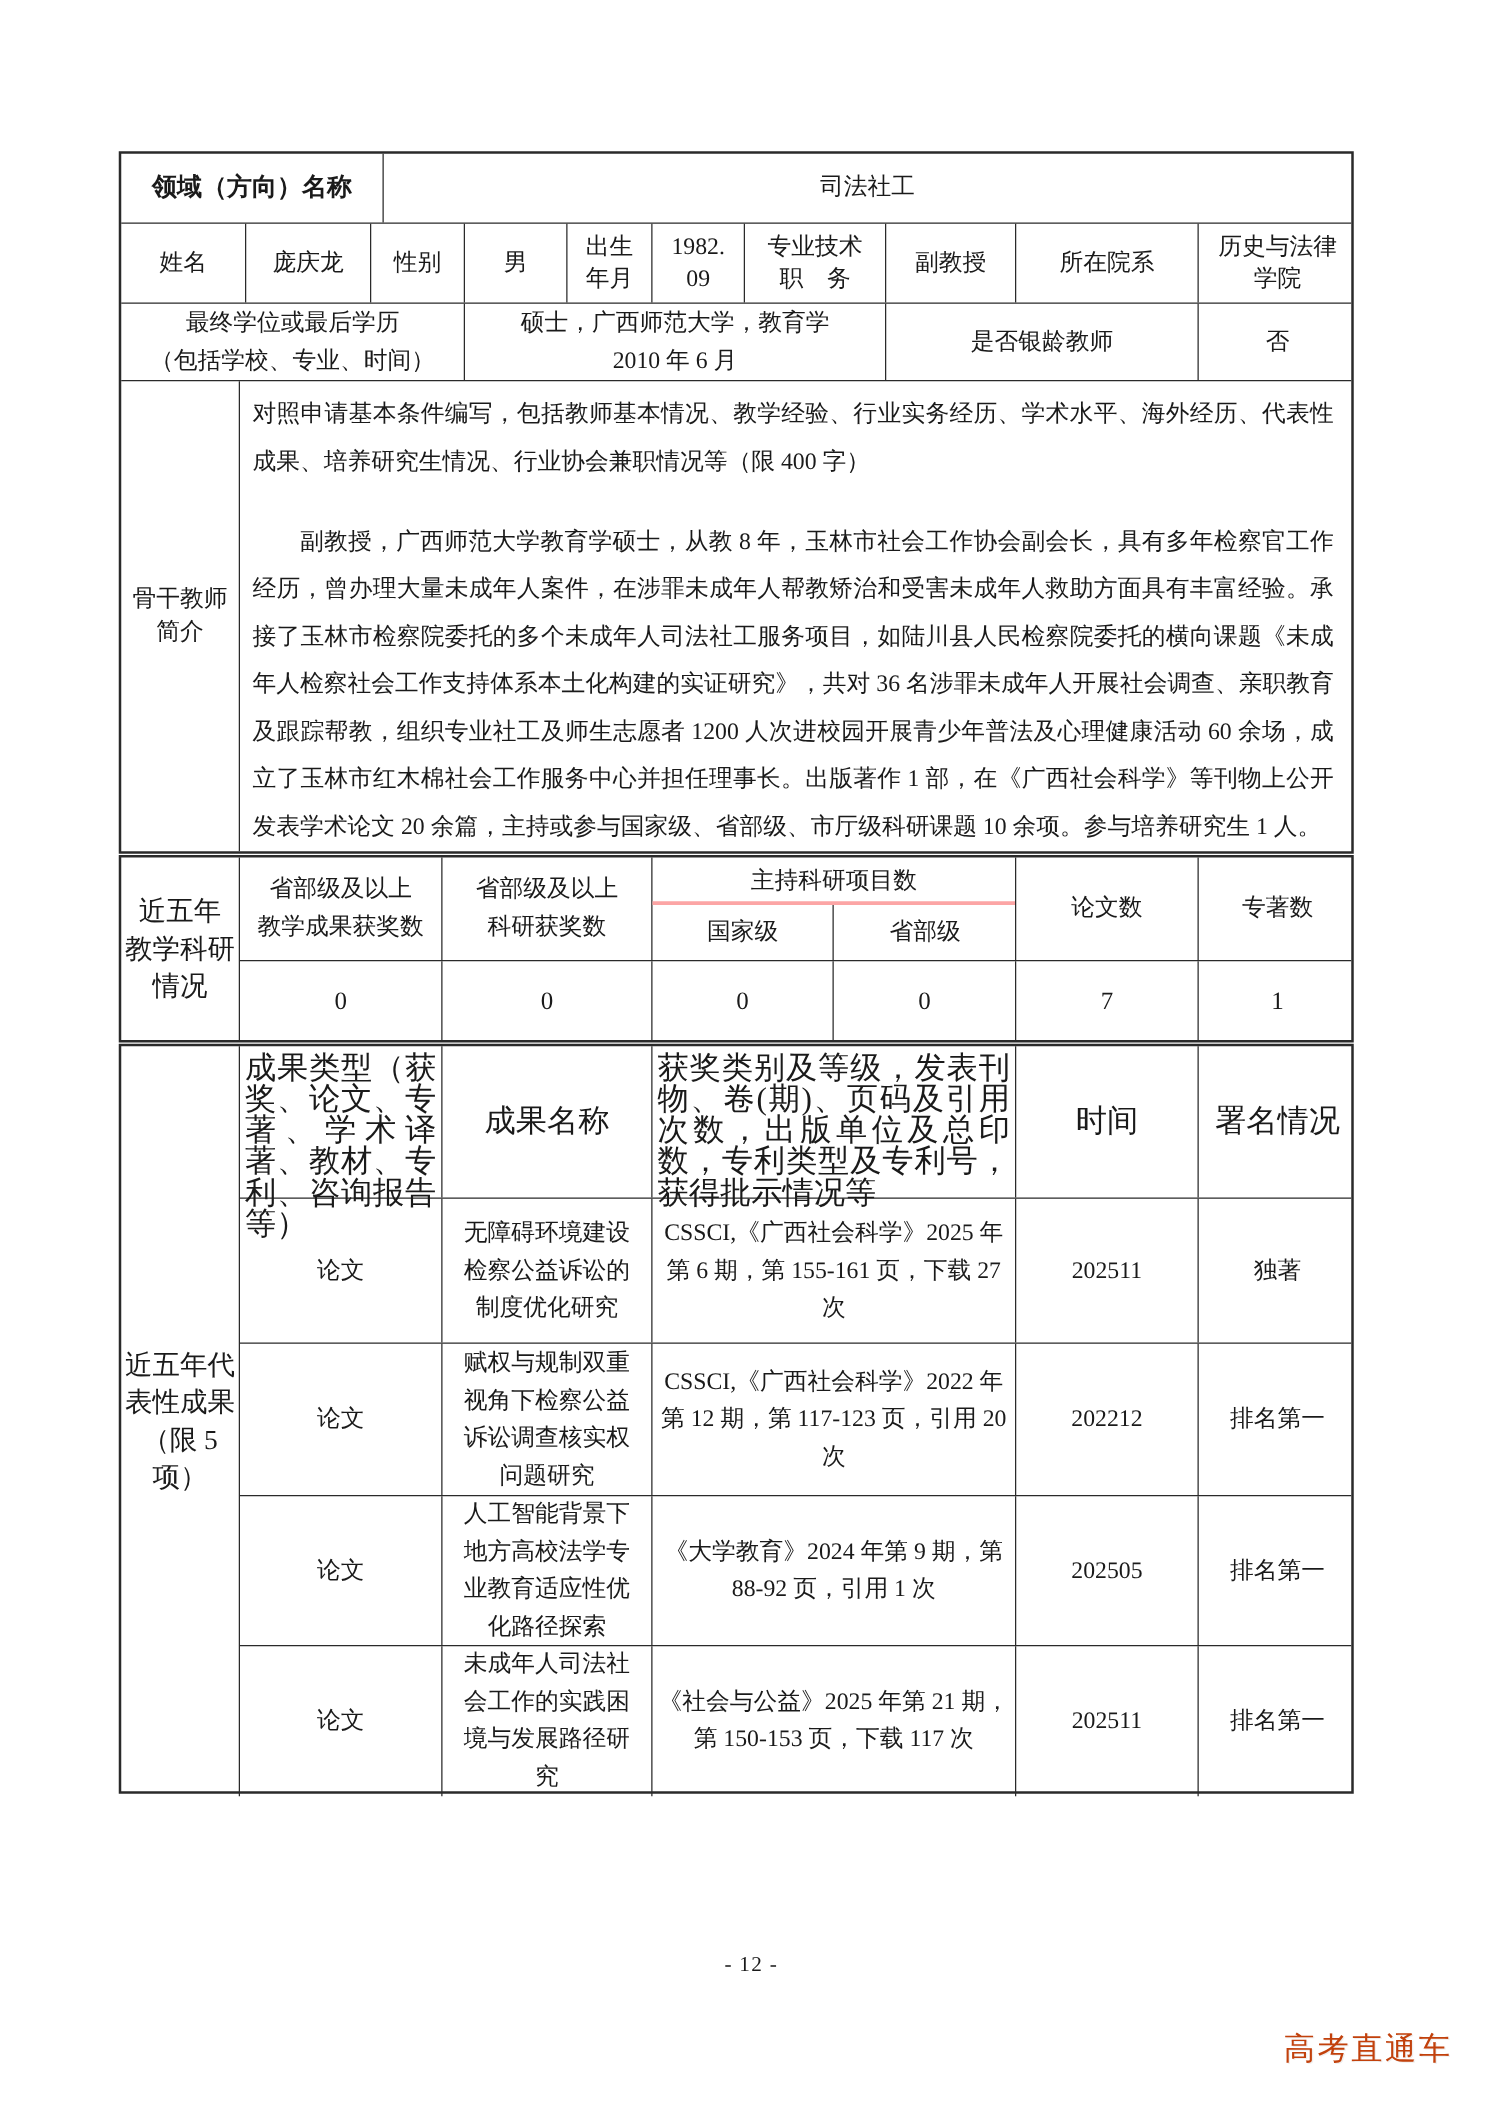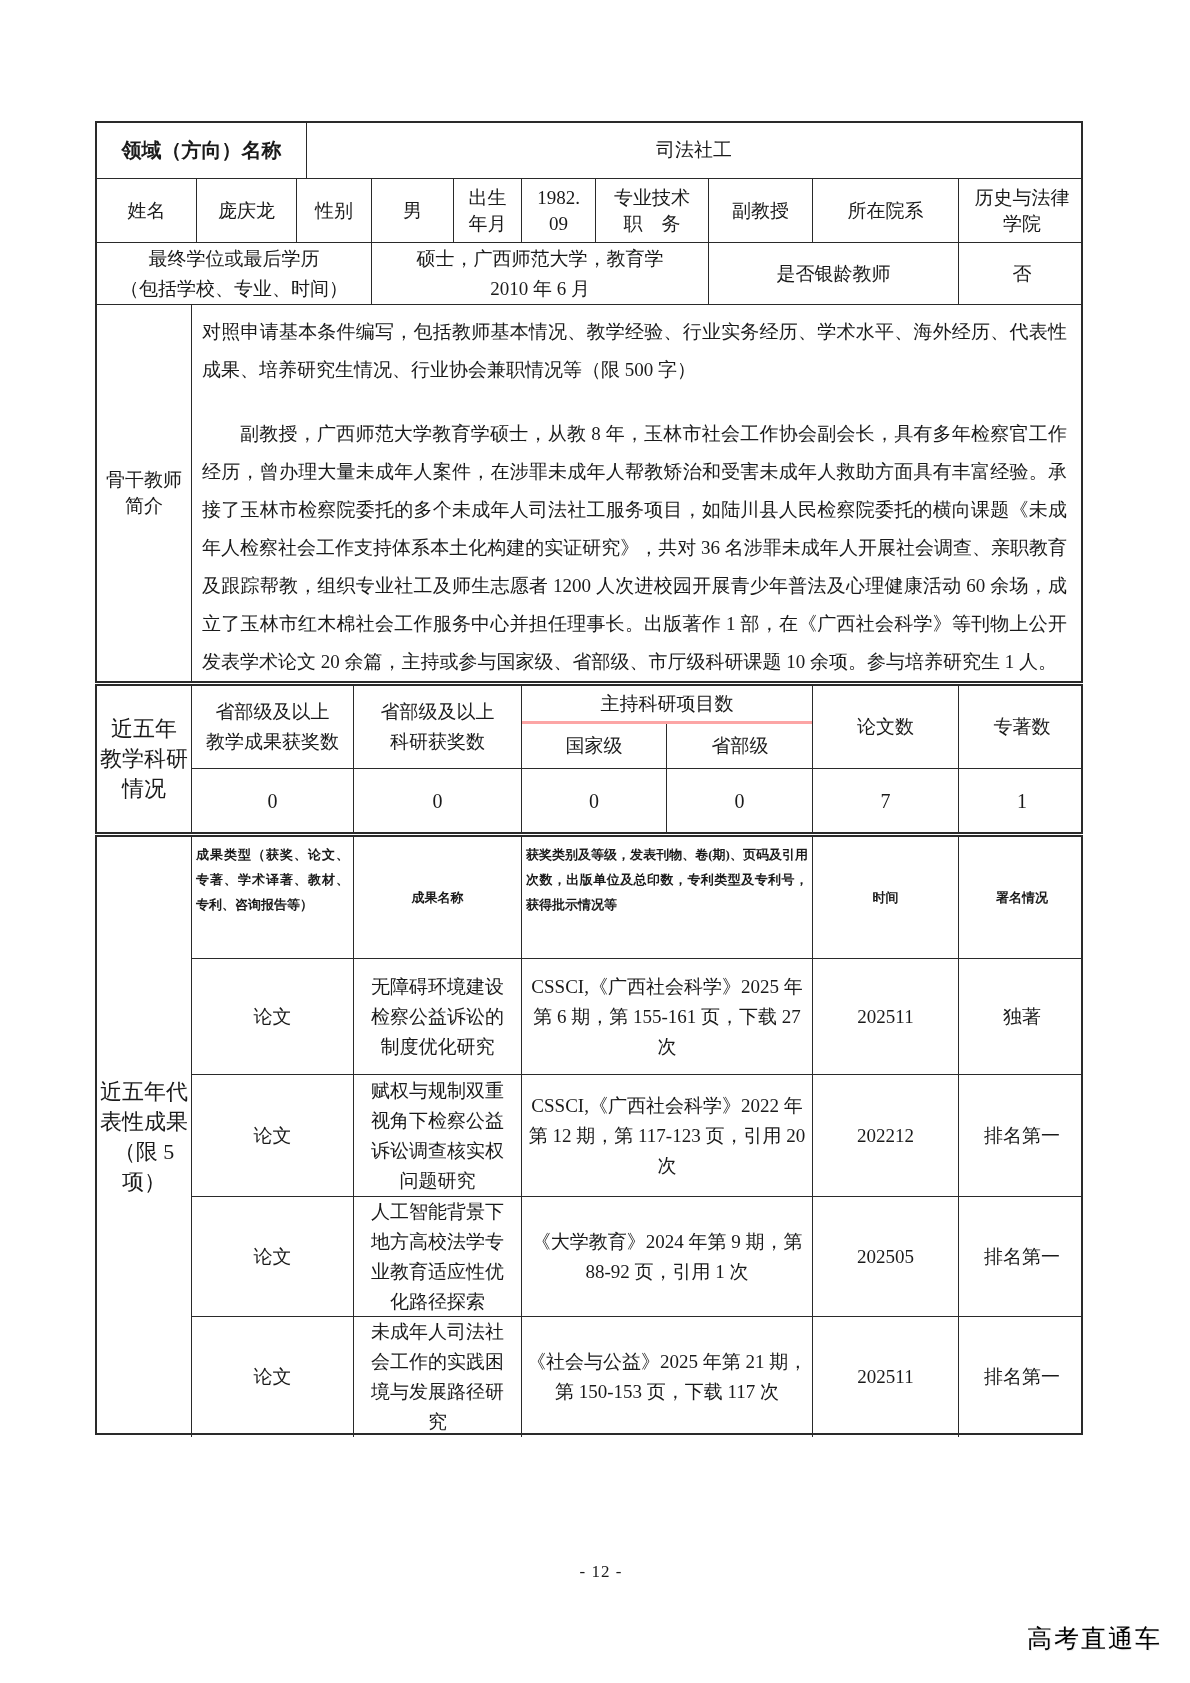--- a/index.html
+++ b/index.html
@@ -52,31 +52,31 @@
               border-right:1px solid #2a2a2a;box-sizing:border-box;}
   .proj-top{height:38px;flex:none;border-bottom:3px solid #fca5a5;box-sizing:border-box;
             display:flex;align-items:center;justify-content:center;font-size:19px;}
   .proj-bottom{flex:1;display:flex;}
   .proj-bottom .cell{border-bottom:none;}
   .st-values{flex:1;}
   .st-values .cell{font-size:20px;}
 
   
   .ach-header{height:122px;flex:none;}
-  .ach-header .cell{line-height:25px;font-size:13px;font-weight:bold;}
+  .ach-header .cell{line-height:25px;font-size:25px;}
   .ach-header .justify{display:block;text-align:justify;padding-top:5px;}
   .ach-row .cell{line-height:30px;}
   .ar1{height:116px;flex:none;} .ar2{height:122px;flex:none;} .ar3{height:120px;flex:none;}
   .ar4{flex:1;}
   .name-col{padding:0 13px;}
 
   .pagenum{position:absolute;left:12px;right:0;top:1562px;text-align:center;
            font-size:17px;letter-spacing:1px;color:#1a1a1a;}
   .watermark{position:absolute;top:1622px;right:28px;font-size:25px;letter-spacing:2px;
-             color:#000000;text-shadow:1px 1px 0 #efefef;
+             color:#c2410c;text-shadow:1px 1px 0 #efefef;
              font-family:"Liberation Sans","DejaVu Sans",sans-serif;}
 </style>
 </head>
 <body>
 
 <div class="sheet">
 
   <section class="tbl tbl-top">
     <div class="row r1">
       <div class="cell w210 bold">领域（方向）名称</div>
@@ -103,21 +103,21 @@
 （包括学校、专业、时间）</div>
       <div class="cell w337 pre">硕士，广西师范大学，教育学
 2010 年 6 月</div>
       <div class="cell w250">是否银龄教师</div>
       <div class="cell w126">否</div>
     </div>
     <div class="row r4">
       <div class="cell w95 pre">骨干教师
 简介</div>
       <div class="profile-cell">
-        <p class="p-note">对照申请基本条件编写，包括教师基本情况、教学经验、行业实务经历、学术水平、海外经历、代表性成果、培养研究生情况、行业协会兼职情况等（限 500 字）</p>
+        <p class="p-note">对照申请基本条件编写，包括教师基本情况、教学经验、行业实务经历、学术水平、海外经历、代表性成果、培养研究生情况、行业协会兼职情况等（限 400 字）</p>
         <p class="p-body">副教授，广西师范大学教育学硕士，从教 8 年，玉林市社会工作协会副会长，具有多年检察官工作经历，曾办理大量未成年人案件，在涉罪未成年人帮教矫治和受害未成年人救助方面具有丰富经验。承接了玉林市检察院委托的多个未成年人司法社工服务项目，如陆川县人民检察院委托的横向课题《未成年人检察社会工作支持体系本土化构建的实证研究》，共对 36 名涉罪未成年人开展社会调查、亲职教育及跟踪帮教，组织专业社工及师生志愿者 1200 人次进校园开展青少年普法及心理健康活动 60 余场，成立了玉林市红木棉社会工作服务中心并担任理事长。出版著作 1 部，在《广西社会科学》等刊物上公开发表学术论文 20 余篇，主持或参与国家级、省部级、市厅级科研课题 10 余项。参与培养研究生 1 人。</p>
       </div>
     </div>
   </section>
 
   <section class="tbl tbl-stats">
     <div class="row" style="flex:1;border-bottom:none;">
       <div class="stats-label">近五年
 教学科研
 情况</div>

